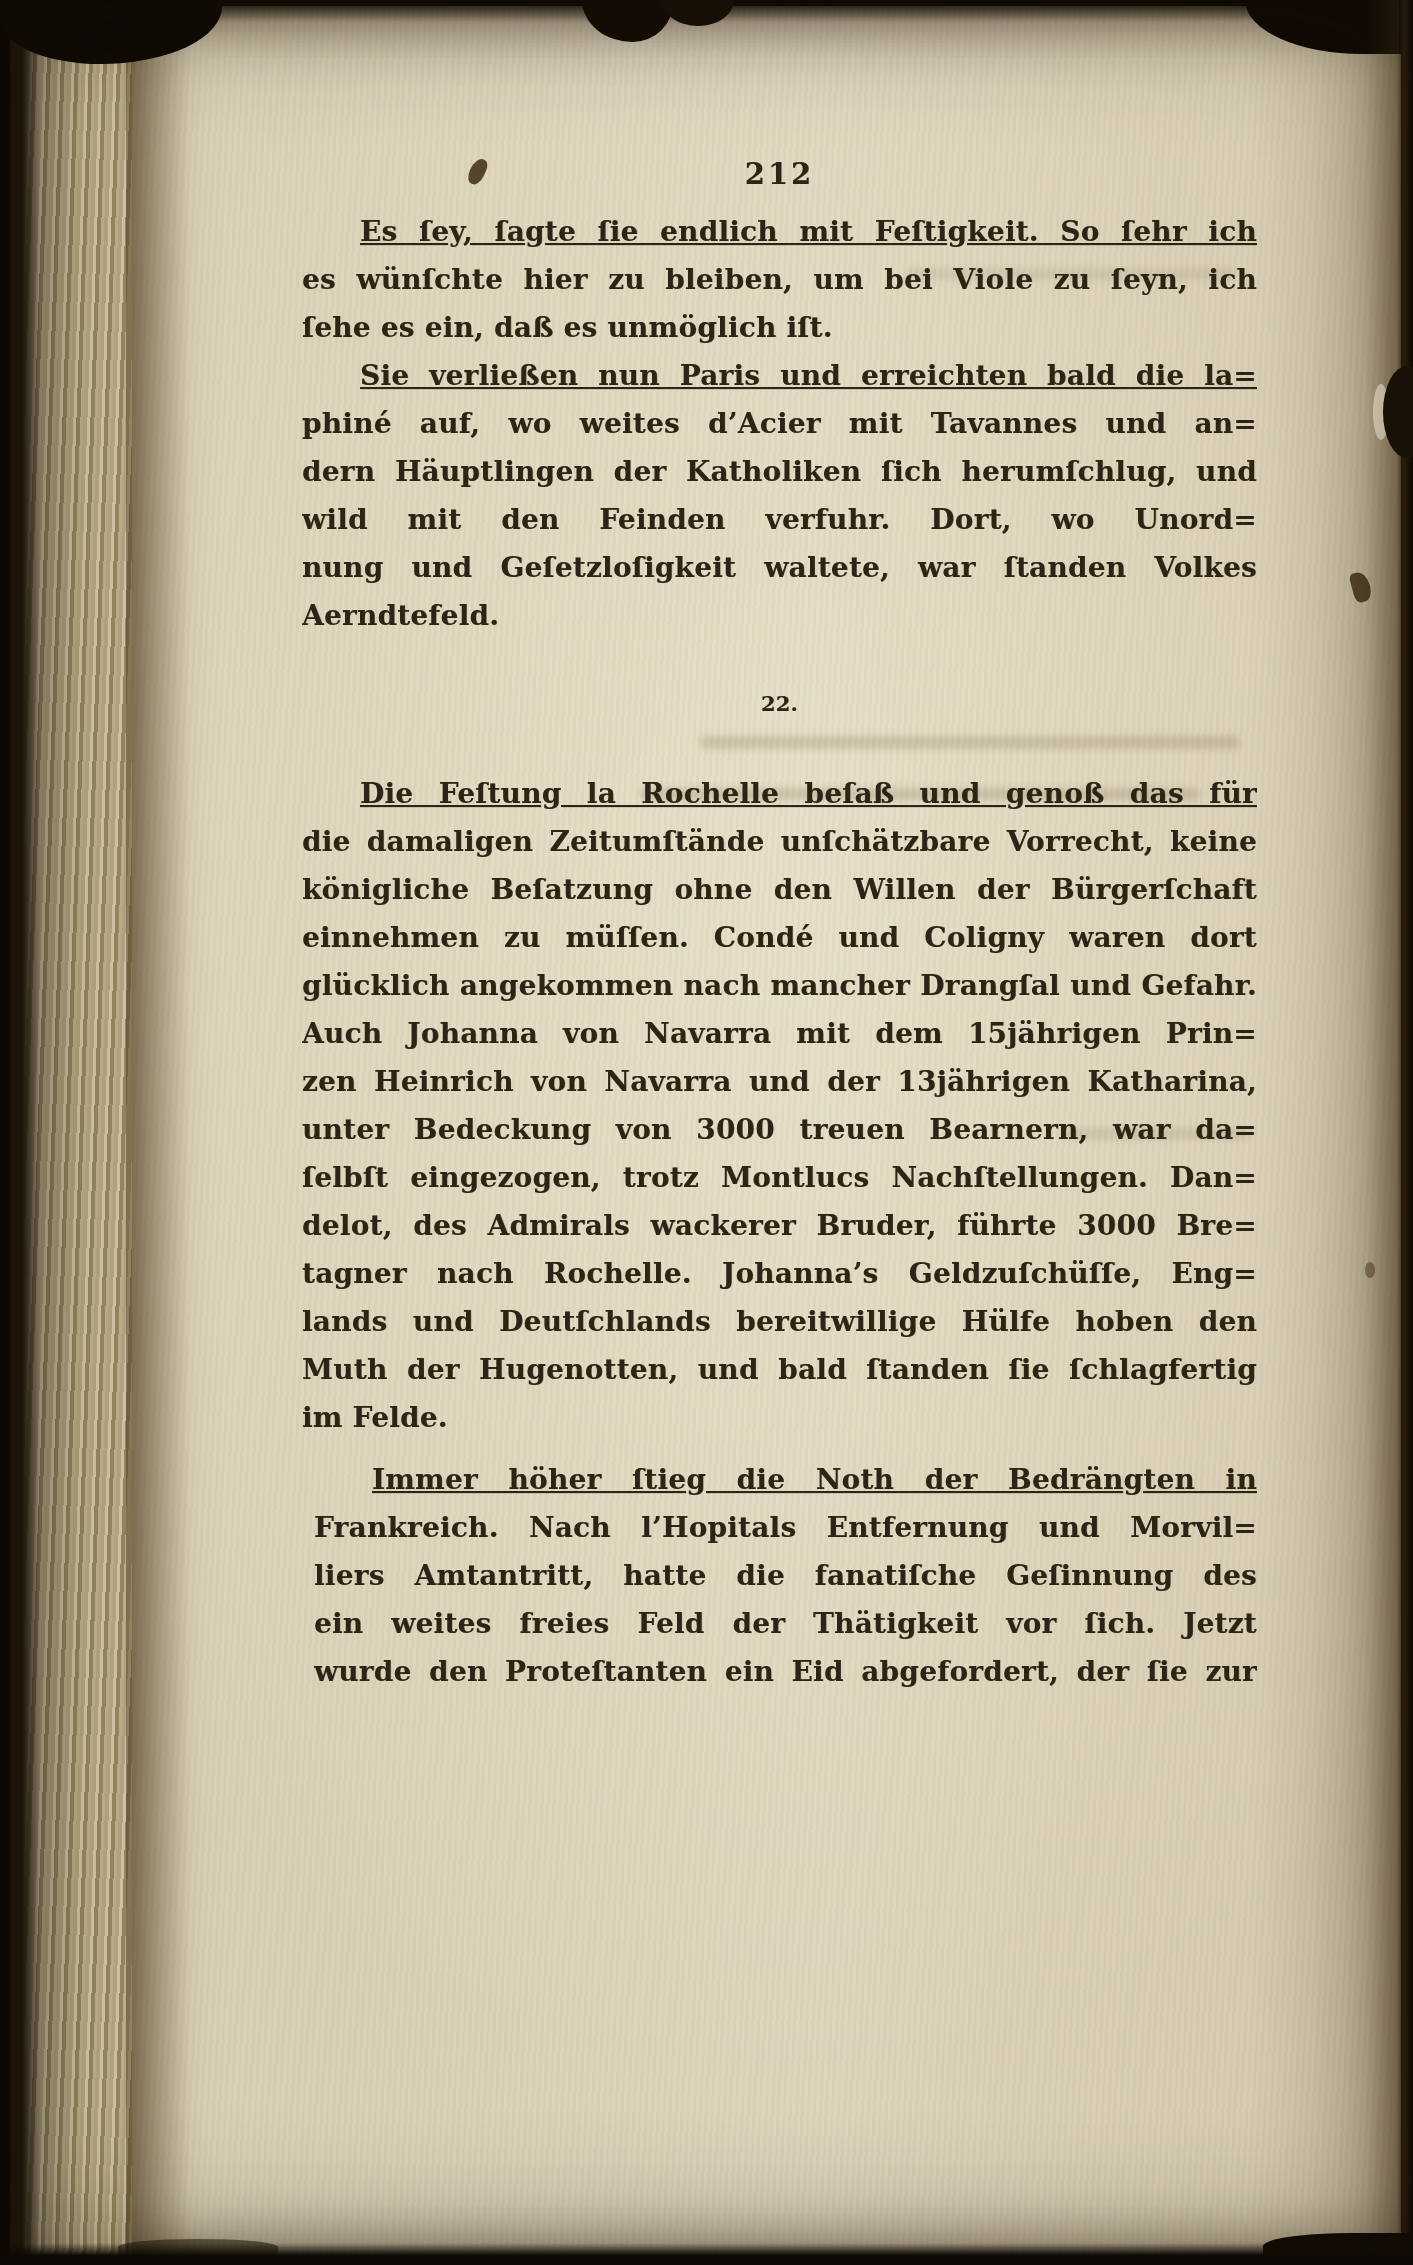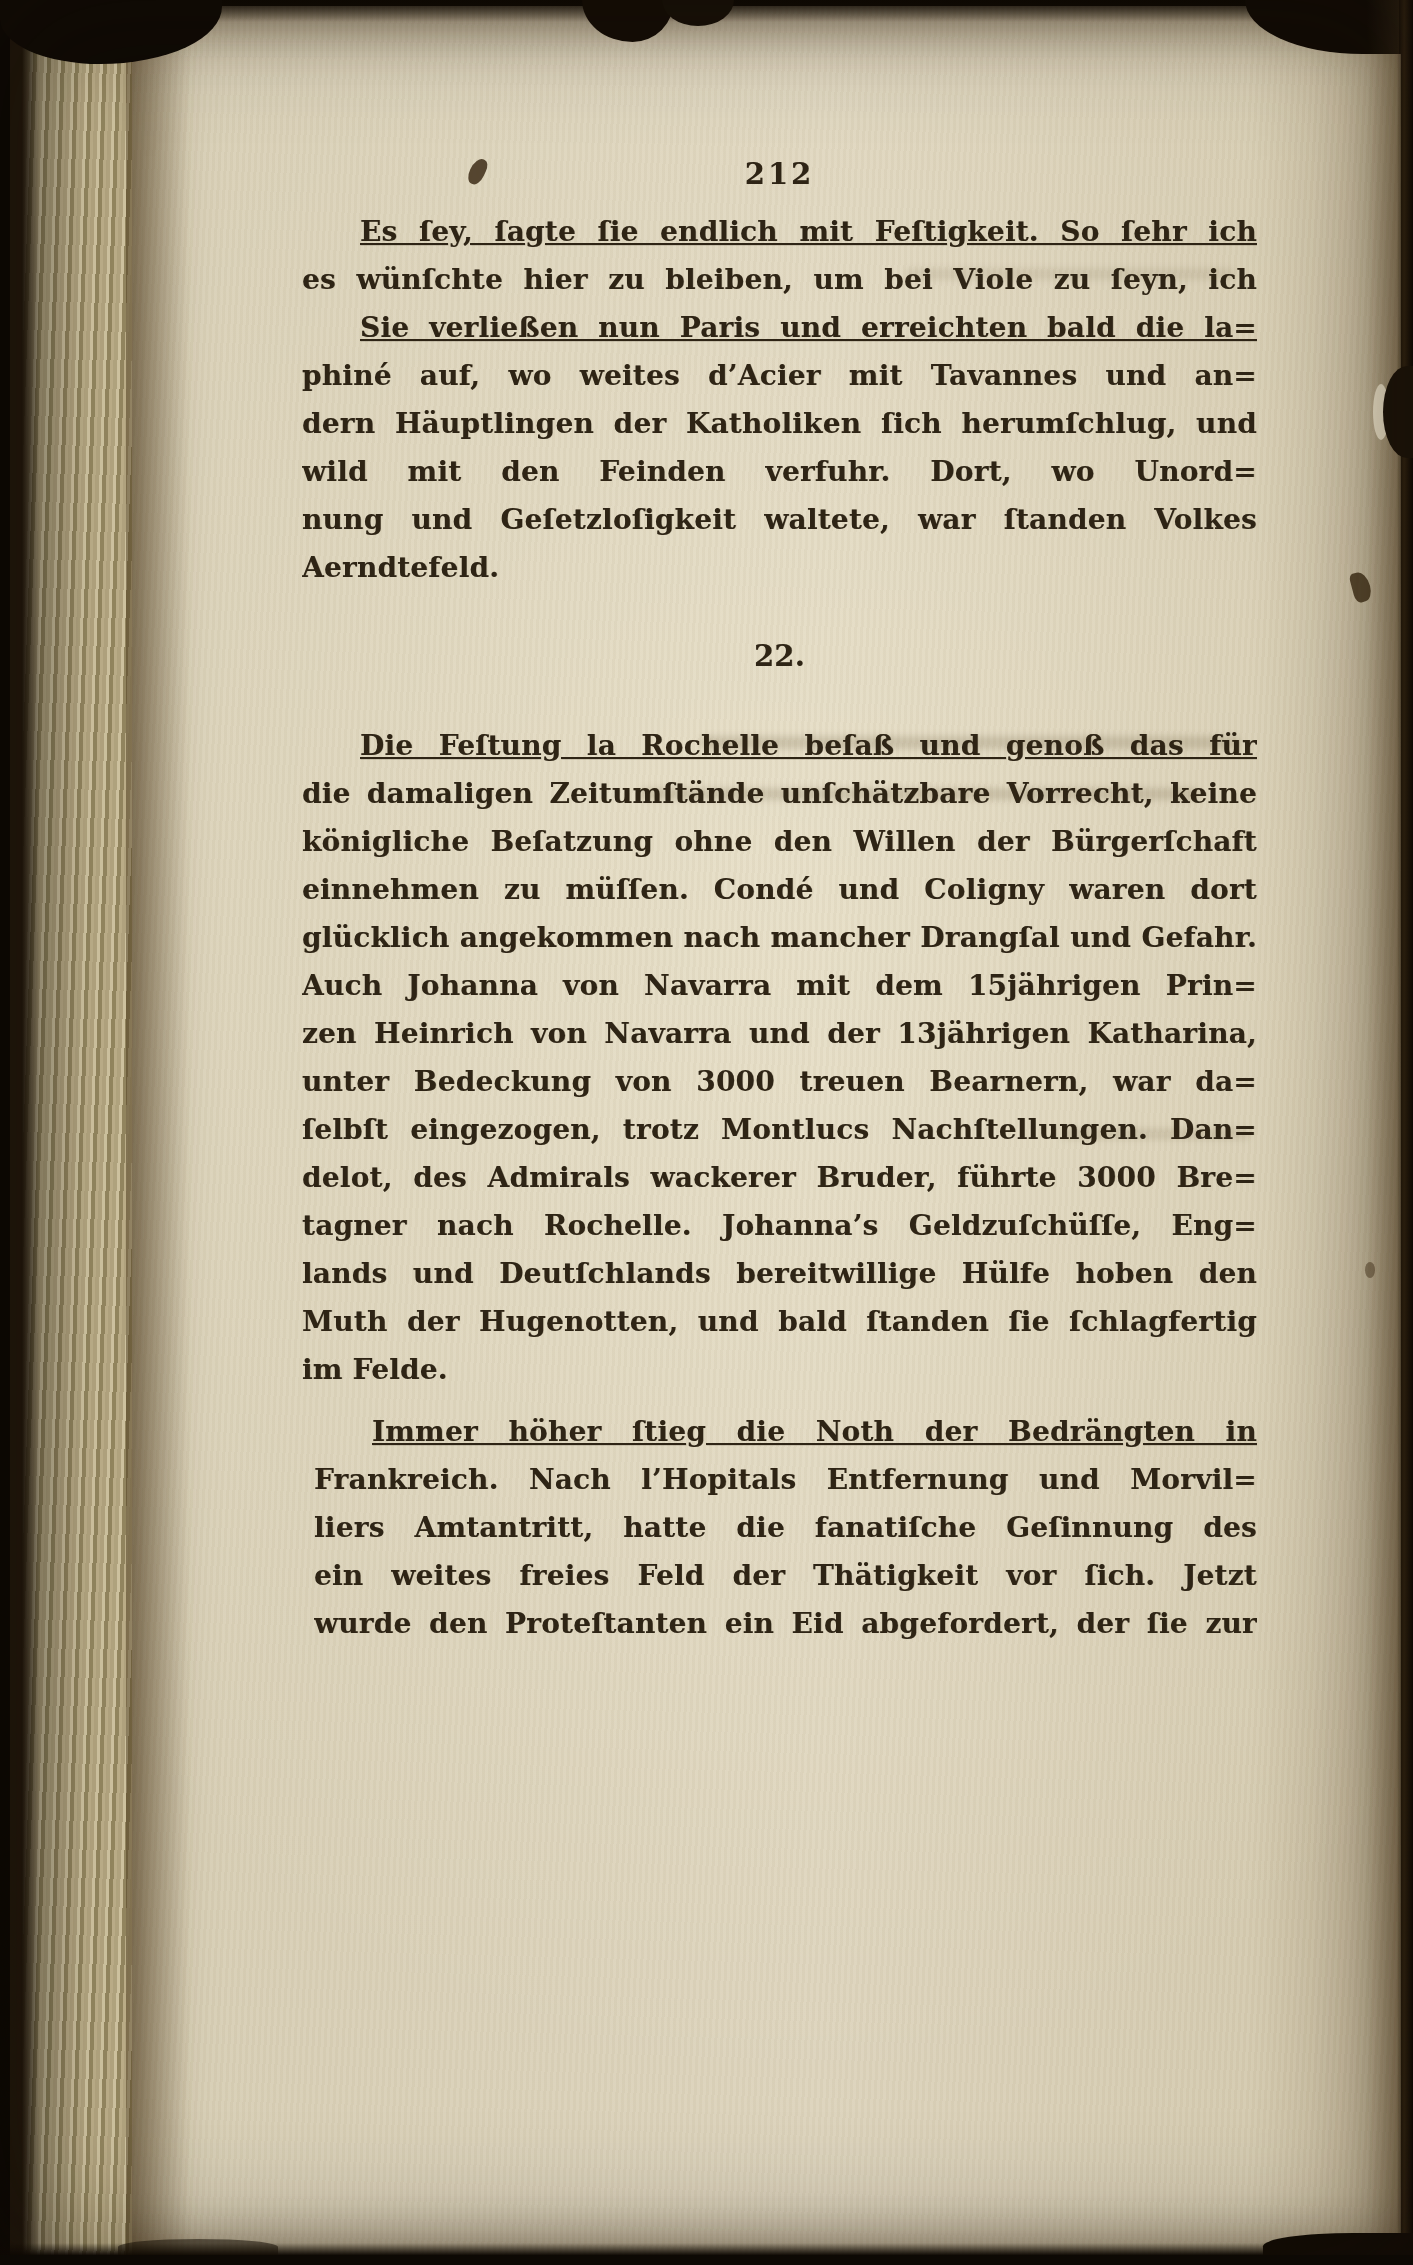--- a/index.html
+++ b/index.html
@@ -74,21 +74,21 @@
     box-shadow:inset 0 0 130px rgba(20,12,5,.42);}
   
   .textblock{
     position:absolute;left:302px;top:150px;width:955px;
     font-weight:700;font-size:28px;line-height:48px;color:#2e2415;
     letter-spacing:.2px;
     text-shadow:.4px .4px 0 rgba(46,36,21,.35);
   }
   .pagenum{height:48px;margin-bottom:10px;text-align:center;text-align-last:center;
     font-size:29px;letter-spacing:3px;}
-  .heading{height:48px;margin:40px 0 42px;text-align:center;text-align-last:center;font-size:29px;}
+  .heading{height:48px;margin:40px 0 42px;text-align:center;text-align-last:center;font-size:21px;}
   .para{margin:0;}
   .para.gap-before{margin-top:14px;margin-left:12px;}
   .line{height:48px;overflow:hidden;text-align:justify;text-align-last:justify;}
   .line.last{text-align-last:left;}
   .line.indent{text-indent:58px;text-decoration:underline;}
 </style>
 </head>
 <body>
 
 <div class="stage">
@@ -118,20 +118,21 @@
   <div class="ghost g2"></div>
   <div class="ghost g3"></div>
   <div class="ghost g4"></div>
 
   <div class="textblock">
     <div class="pagenum">212</div>
 
     <section class="para">
       <div class="line indent">Es ſey, ſagte ſie endlich mit Feſtigkeit. So ſehr ich</div>
       <div class="line">es wünſchte hier zu bleiben, um bei Viole zu ſeyn, ich</div>
+      <div class="line last">ſehe es ein, daß es unmöglich iſt.</div>
     </section>
 
     <section class="para">
       <div class="line indent">Sie verließen nun Paris und erreichten bald die la=</div>
       <div class="line">phiné auf, wo weites d’Acier mit Tavannes und an=</div>
       <div class="line">dern Häuptlingen der Katholiken ſich herumſchlug, und</div>
       <div class="line">wild mit den Feinden verfuhr. Dort, wo Unord=</div>
       <div class="line">nung und Geſetzloſigkeit waltete, war ſtanden Volkes</div>
       <div class="line last">Aerndtefeld.</div>
     </section>

